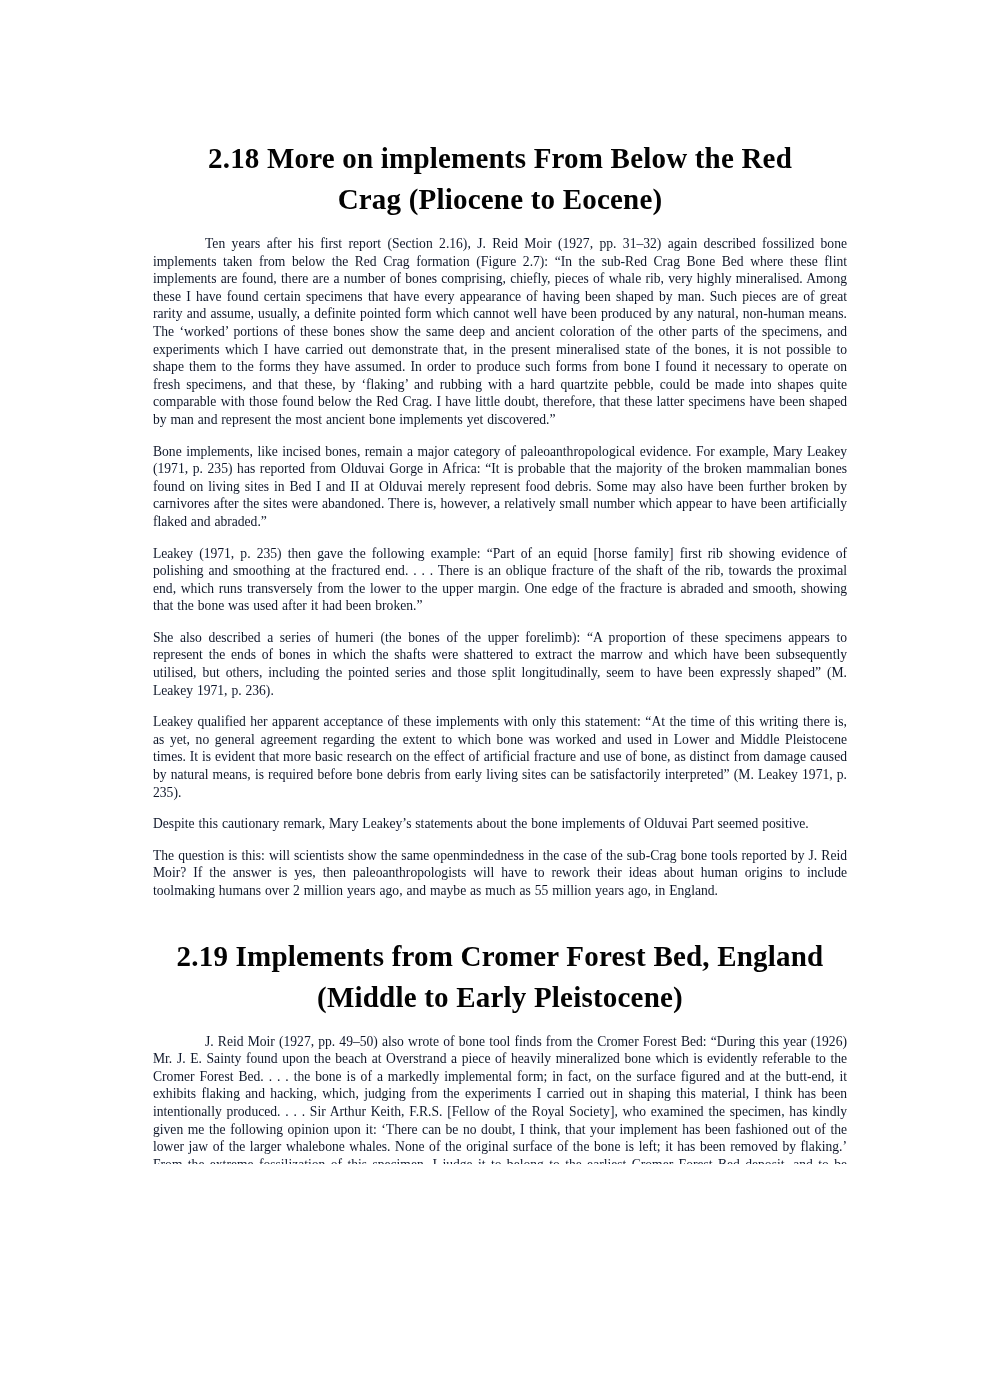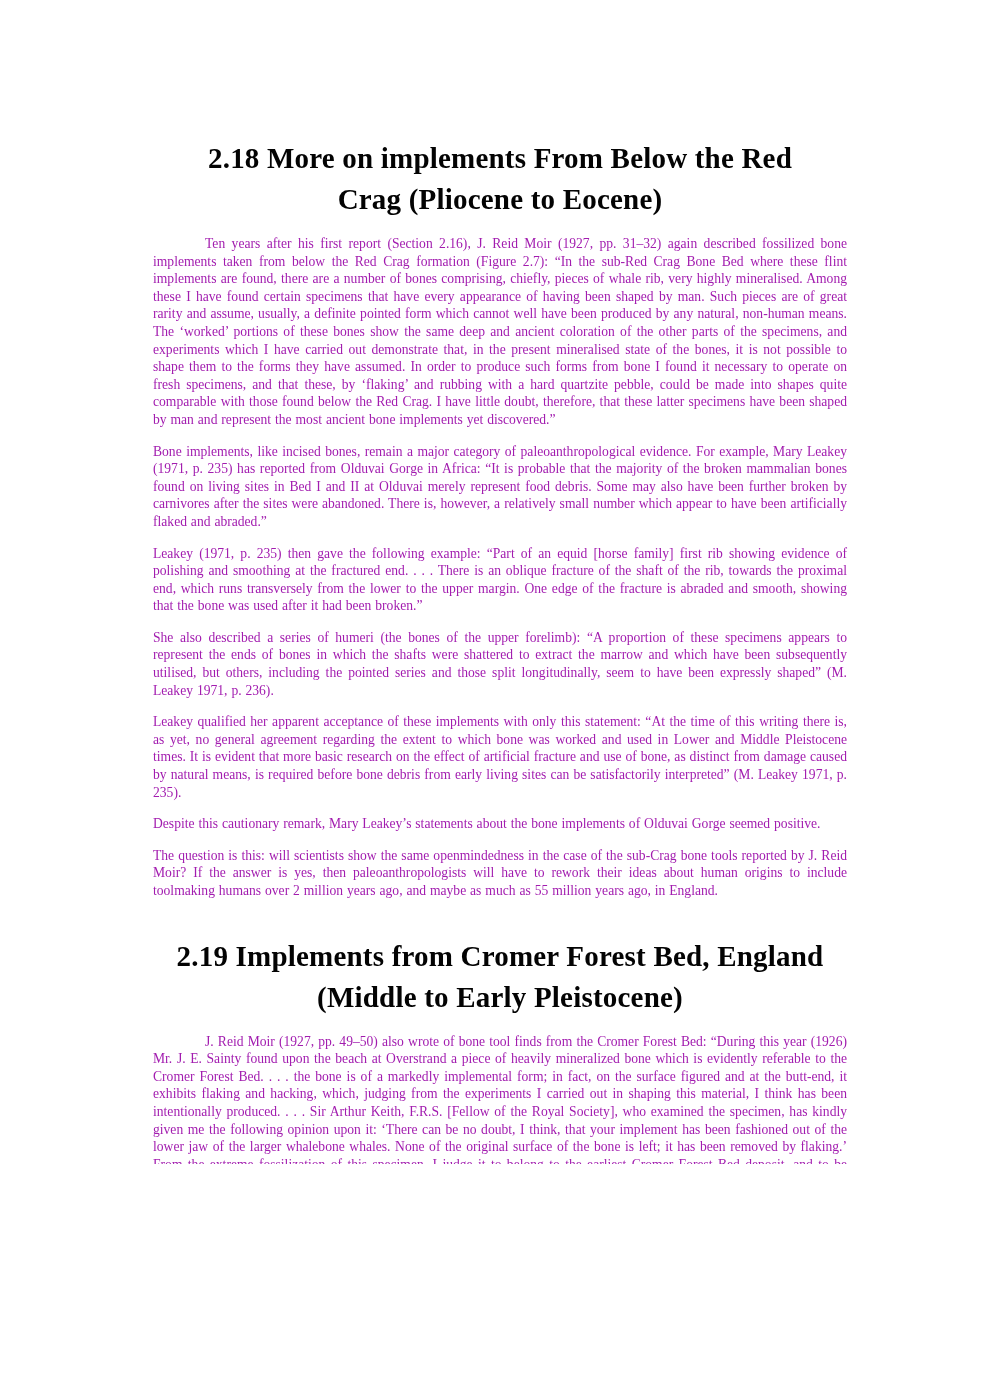--- a/index.html
+++ b/index.html
@@ -36,21 +36,21 @@
   .section-heading.second {
     margin-top: 36px;
     margin-bottom: 15px;
     font-family: Liberation Serif, serif;
   }
   .body-para {
     font-size: 13.6px;
     line-height: 17.6px;
     text-align: justify;
     margin: 0 0 14px 0;
-    color: #a21caf;
+    color: #0f172a;
     word-spacing: 0.5px;
   }
   .body-para.indent {
     text-indent: 52px;
   }
 </style>
 </head>
 <body>
 
 <div class="page">
@@ -61,21 +61,21 @@
     <p class="body-para indent">Ten years after his first report (Section 2.16), J. Reid Moir (1927, pp. 31–32) again described fossilized bone implements taken from below the Red Crag formation (Figure 2.7): “In the sub-Red Crag Bone Bed where these flint implements are found, there are a number of bones comprising, chiefly, pieces of whale rib, very highly mineralised. Among these I have found certain specimens that have every appearance of having been shaped by man. Such pieces are of great rarity and assume, usually, a definite pointed form which cannot well have been produced by any natural, non-human means. The ‘worked’ portions of these bones show the same deep and ancient coloration of the other parts of the specimens, and experiments which I have carried out demonstrate that, in the present mineralised state of the bones, it is not possible to shape them to the forms they have assumed. In order to produce such forms from bone I found it necessary to operate on fresh specimens, and that these, by ‘flaking’ and rubbing with a hard quartzite pebble, could be made into shapes quite comparable with those found below the Red Crag. I have little doubt, therefore, that these latter specimens have been shaped by man and represent the most ancient bone implements yet discovered.”</p>
 
     <p class="body-para">Bone implements, like incised bones, remain a major category of paleoanthropological evidence. For example, Mary Leakey (1971, p. 235) has reported from Olduvai Gorge in Africa: “It is probable that the majority of the broken mammalian bones found on living sites in Bed I and II at Olduvai merely represent food debris. Some may also have been further broken by carnivores after the sites were abandoned. There is, however, a relatively small number which appear to have been artificially flaked and abraded.”</p>
 
     <p class="body-para">Leakey (1971, p. 235) then gave the following example: “Part of an equid [horse family] first rib showing evidence of polishing and smoothing at the fractured end. . . . There is an oblique fracture of the shaft of the rib, towards the proximal end, which runs transversely from the lower to the upper margin. One edge of the fracture is abraded and smooth, showing that the bone was used after it had been broken.”</p>
 
     <p class="body-para">She also described a series of humeri (the bones of the upper forelimb): “A proportion of these specimens appears to represent the ends of bones in which the shafts were shattered to extract the marrow and which have been subsequently utilised, but others, including the pointed series and those split longitudinally, seem to have been expressly shaped” (M. Leakey 1971, p. 236).</p>
 
     <p class="body-para">Leakey qualified her apparent acceptance of these implements with only this statement: “At the time of this writing there is, as yet, no general agreement regarding the extent to which bone was worked and used in Lower and Middle Pleistocene times. It is evident that more basic research on the effect of artificial fracture and use of bone, as distinct from damage caused by natural means, is required before bone debris from early living sites can be satisfactorily interpreted” (M. Leakey 1971, p. 235).</p>
 
-    <p class="body-para">Despite this cautionary remark, Mary Leakey’s statements about the bone implements of Olduvai Gorge seemed positive.</p>
+    <p class="body-para">Despite this cautionary remark, Mary Leakey’s statements about the bone implements of Olduvai Part seemed positive.</p>
 
     <p class="body-para">The question is this: will scientists show the same openmindedness in the case of the sub-Crag bone tools reported by J. Reid Moir? If the answer is yes, then paleoanthropologists will have to rework their ideas about human origins to include toolmaking humans over 2 million years ago, and maybe as much as 55 million years ago, in England.</p>
   </section>
 
   <section>
     <h1 class="section-heading second">2.19 Implements from Cromer Forest Bed, England (Middle to Early Pleistocene)</h1>
 
     <p class="body-para indent">J. Reid Moir (1927, pp. 49–50) also wrote of bone tool finds from the Cromer Forest Bed: “During this year (1926) Mr. J. E. Sainty found upon the beach at Overstrand a piece of heavily mineralized bone which is evidently referable to the Cromer Forest Bed. . . . the bone is of a markedly implemental form; in fact, on the surface figured and at the butt-end, it exhibits flaking and hacking, which, judging from the experiments I carried out in shaping this material, I think has been intentionally produced. . . . Sir Arthur Keith, F.R.S. [Fellow of the Royal Society], who examined the specimen, has kindly given me the following opinion upon it: ‘There can be no doubt, I think, that your implement has been fashioned out of the lower jaw of the larger whalebone whales. None of the original surface of the bone is left; it has been removed by flaking.’ From the extreme fossilization of this specimen, I judge it to belong to the earliest Cromer Forest Bed deposit, and to be contemporary with the great flint implements found at that horizon. Remains of whales have been discovered in the Forest Bed and it was doubtless the skeleton of one of these that supplied the material from which this implement was made by one of the earliest Cromerian men.”</p>
 
   </section>

